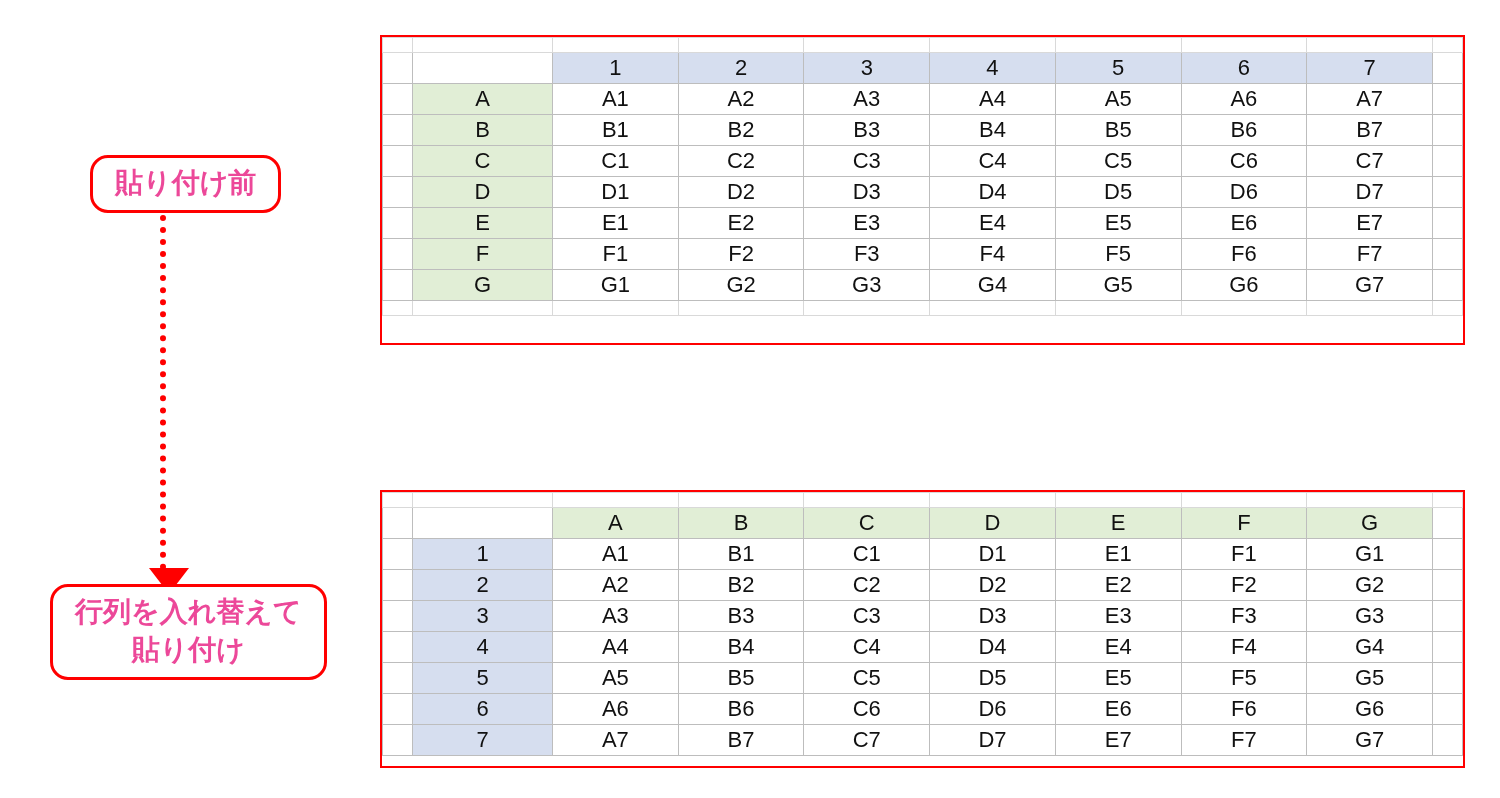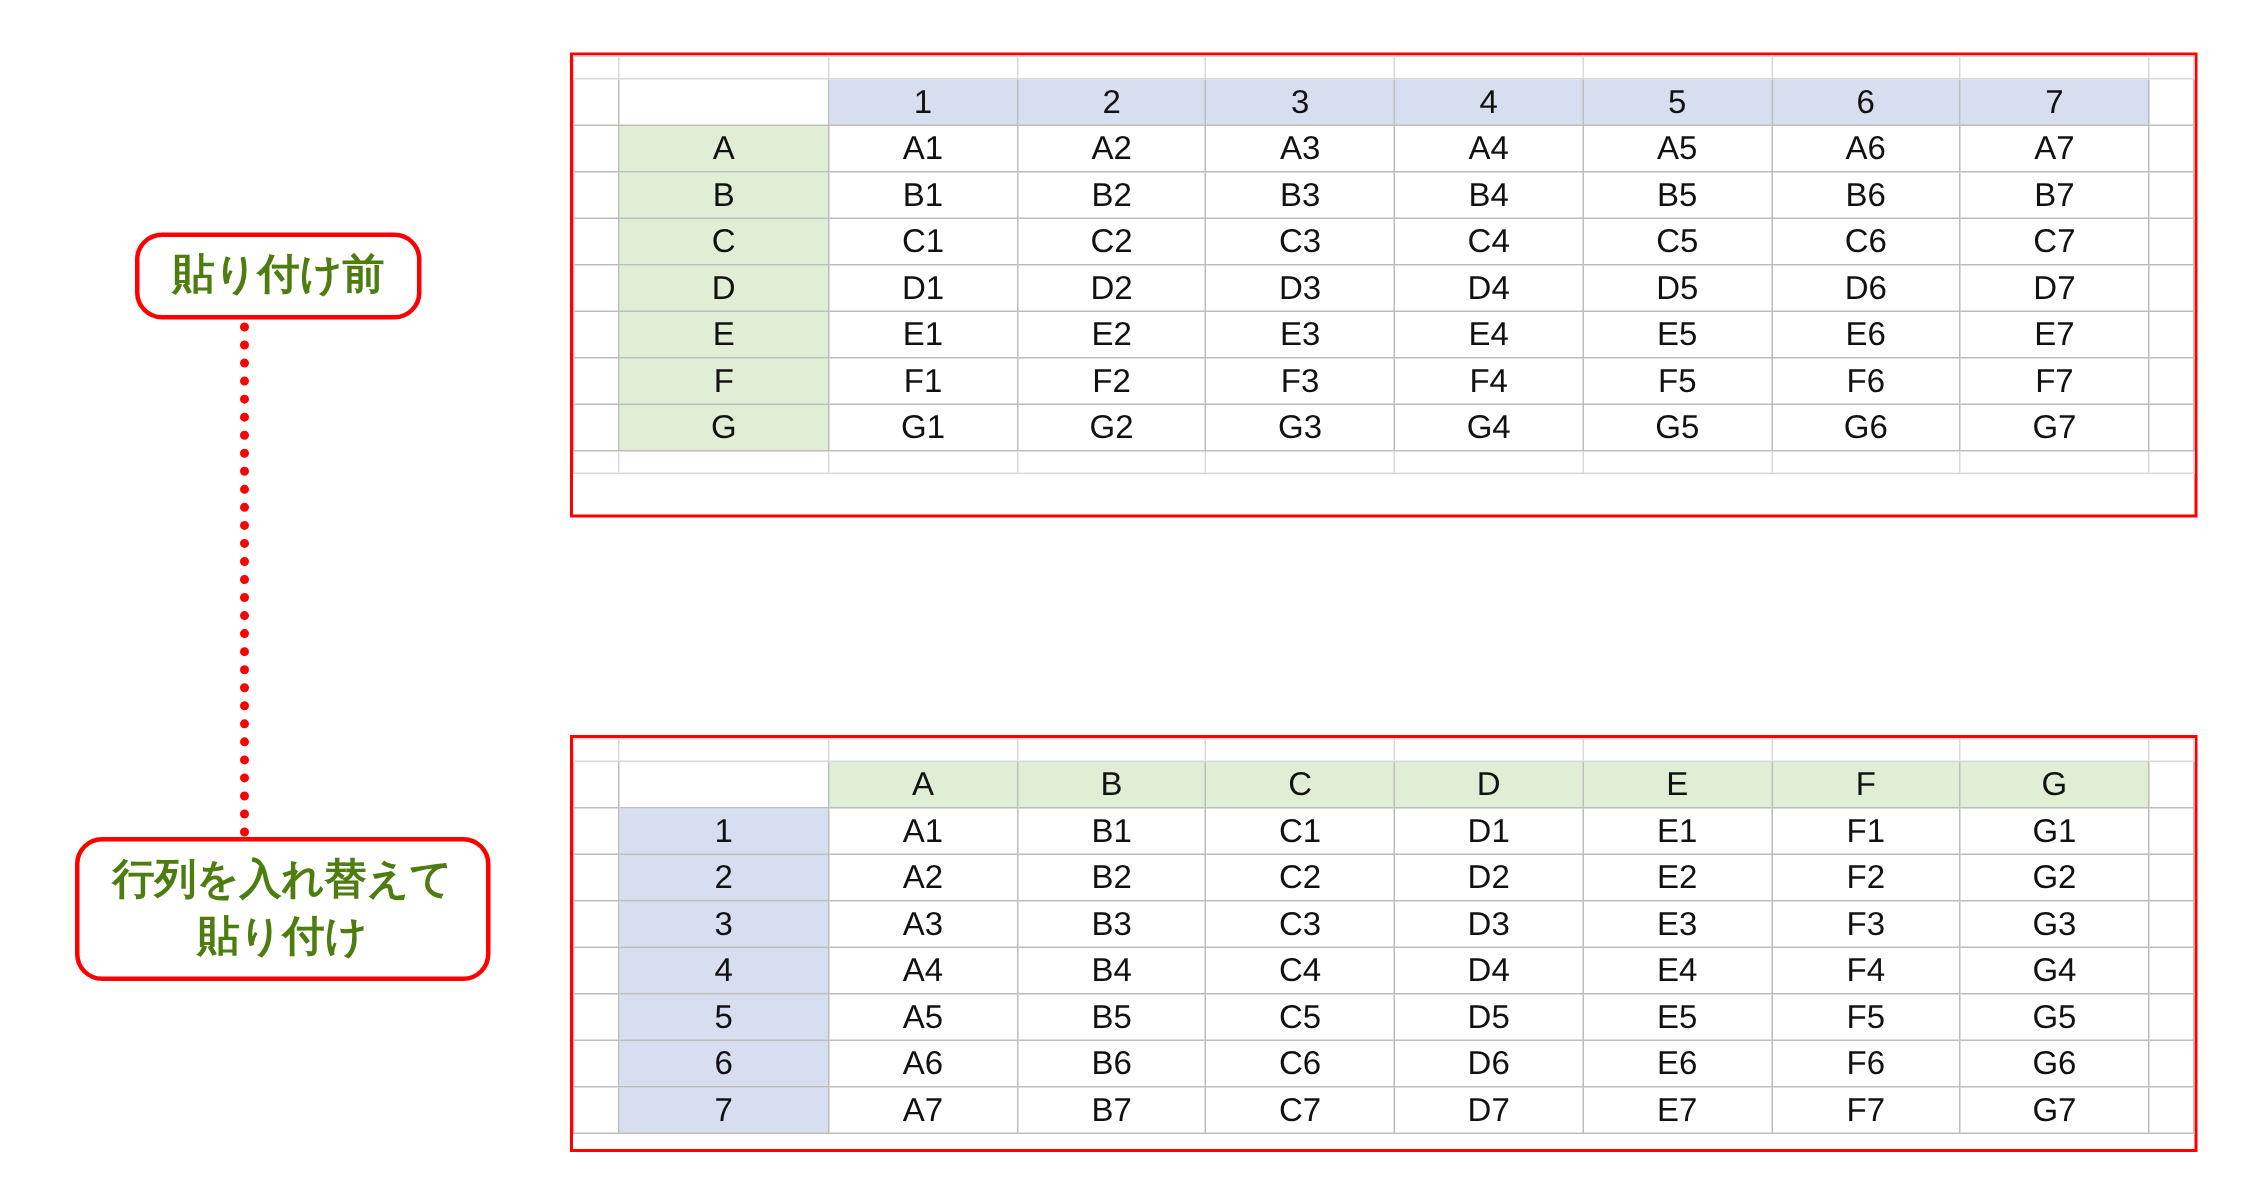--- a/index.html
+++ b/index.html
@@ -12,30 +12,30 @@
     font-size: 22px;
     color: #111;
   }
 
   
   .label-pill {
     position: absolute;
     border: 3px solid #ff0000;
     border-radius: 18px;
     padding: 6px 22px 8px 22px;
-    color: #4d7c0f;
+    color: #ec4899;
     font-weight: 700;
     font-size: 28px;
     line-height: 1.35;
     text-align: center;
     background: #ffffff;
     white-space: nowrap;
   }
   #label-before { left: 90px; top: 155px; }
-  #label-after  { left: 50px;  top: 558px; }
+  #label-after  { left: 50px;  top: 584px; }
 
   .arrow {
     position: absolute;
     left: 160px;       
     top: 215px;
     width: 0;
     height: 355px;     
     border-left: 6px dotted #ff0000;
   }
   .arrow::after {  

